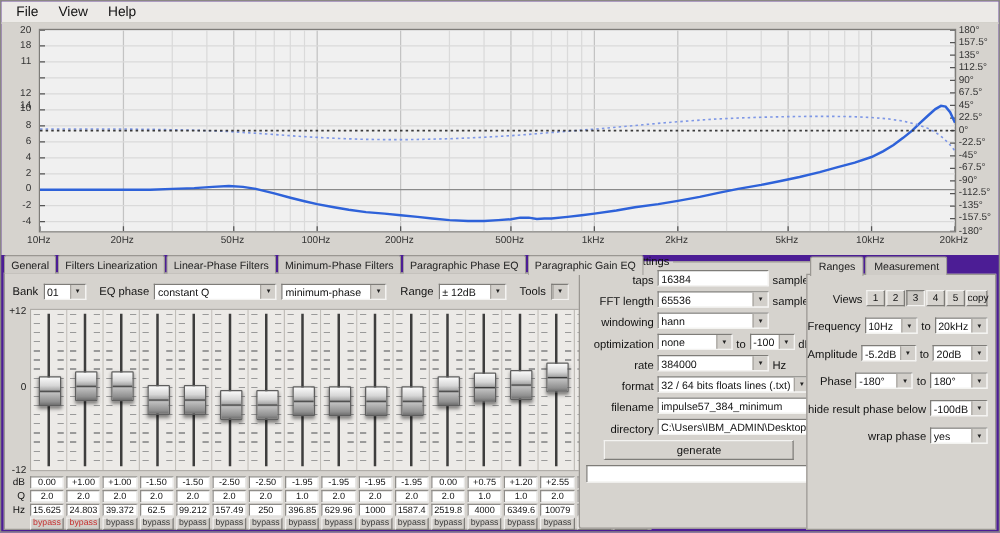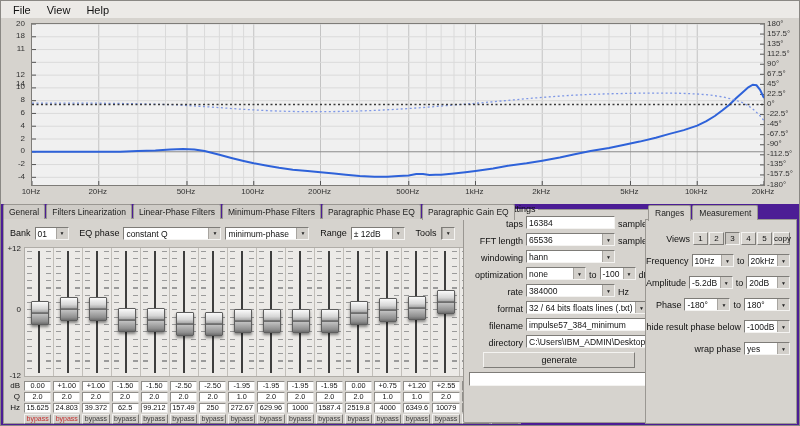--- a/index.html
+++ b/index.html
@@ -447,21 +447,21 @@
             <div class="vcell">2.0</div>
             <div class="vcell">2.0</div>
             <div class="rowlab">Hz</div>
             <div class="vcell">15.625</div>
             <div class="vcell">24.803</div>
             <div class="vcell">39.372</div>
             <div class="vcell">62.5</div>
             <div class="vcell">99.212</div>
             <div class="vcell">157.49</div>
             <div class="vcell">250</div>
-            <div class="vcell">272.67</div>
+            <div class="vcell">396.85</div>
             <div class="vcell">629.96</div>
             <div class="vcell">1000</div>
             <div class="vcell">1587.4</div>
             <div class="vcell">2519.8</div>
             <div class="vcell">4000</div>
             <div class="vcell">6349.6</div>
             <div class="vcell">10079</div>
             <div class="vcell">16000</div>
             <div class="vcell">20000</div>
             <div class="rowlab"></div>

